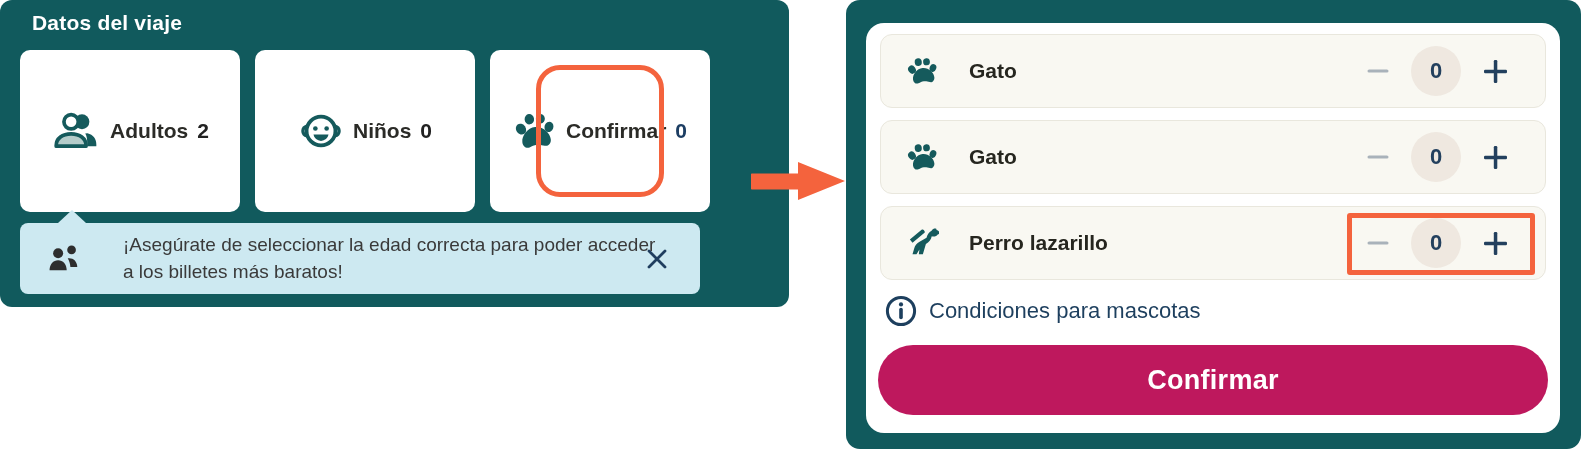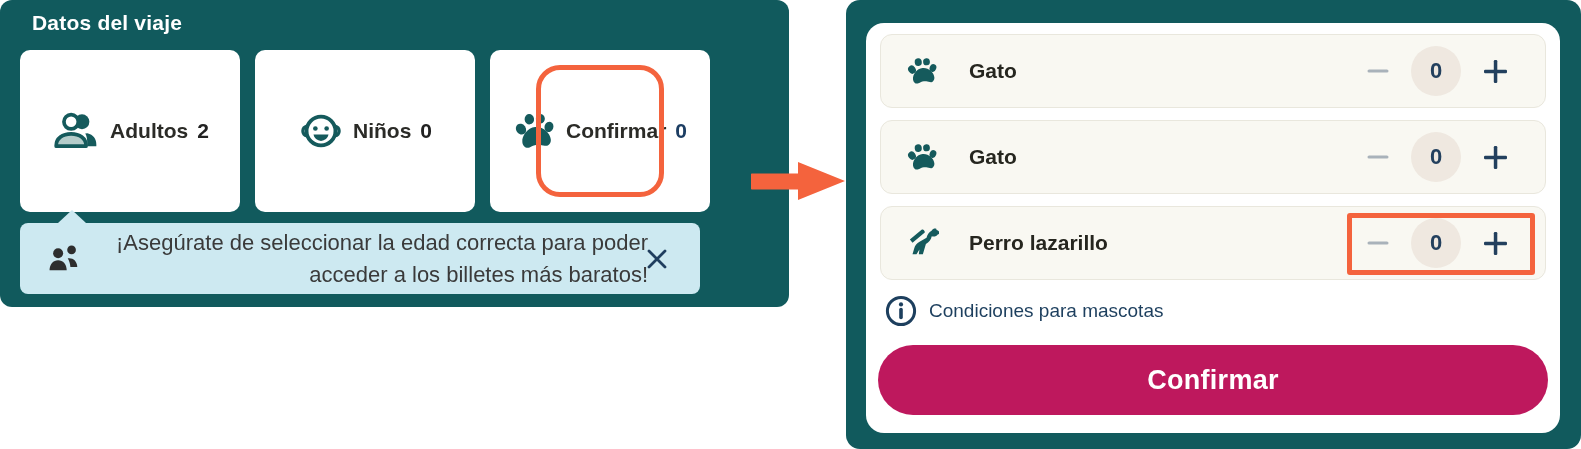--- a/index.html
+++ b/index.html
@@ -17,21 +17,21 @@
   .card-value{font-size:21px;font-weight:bold;color:#222222;}
   .card-value.navy{color:#1D3E63;}
   .card-highlight{position:absolute;left:46px;top:15px;width:128px;height:132px;
         border:5px solid #F4633D;border-radius:24px;box-sizing:border-box;pointer-events:none;}
 
   .banner{position:absolute;left:20px;top:223px;width:680px;height:71px;background:#CDE9F1;border-radius:8px;
         display:flex;align-items:center;}
   .banner-notch{position:absolute;left:38px;top:-13px;width:0;height:0;
         border-left:14px solid transparent;border-right:14px solid transparent;border-bottom:13px solid #CDE9F1;}
   .banner-icon{margin-left:27px;flex:0 0 auto;display:flex;}
-  .banner-text{margin-left:25px;width:540px;font-size:22px;line-height:1.42;color:#3a3a3a;text-align:right;}
+  .banner-text{margin-left:40px;width:540px;font-size:19px;line-height:1.42;color:#3a3a3a;}
   .banner-close{position:absolute;right:30px;top:50%;transform:translateY(-50%);width:26px;height:26px;
         display:flex;align-items:center;justify-content:center;cursor:pointer;background:none;border:none;padding:0;}
 
   
   .annot-arrow{position:absolute;left:751px;top:158px;display:flex;}
 
   
   .right-panel{position:absolute;left:846px;top:0;width:735px;height:449px;background:#115A5D;border-radius:14px;}
   .right-card{position:absolute;left:20px;top:23px;width:694px;height:410px;background:#ffffff;border-radius:18px;}
   .pet-row{position:absolute;left:14px;width:666px;height:74px;background:#F9F8F2;border:1px solid #E9E7DD;
@@ -40,21 +40,21 @@
   .pet-icon{margin-left:25px;flex:0 0 auto;display:flex;}
   .pet-label{margin-left:30px;font-size:21px;font-weight:bold;color:#26261f;}
   .stepper{margin-left:auto;margin-right:36px;display:flex;align-items:center;gap:21px;position:relative;}
   .step-btn{background:none;border:none;padding:0;display:flex;align-items:center;justify-content:center;cursor:pointer;}
   .count-badge{width:50px;height:50px;border-radius:50%;background:#EFE8E0;display:flex;align-items:center;
         justify-content:center;font-size:22px;font-weight:bold;color:#23405E;}
   .stepper-highlight{position:absolute;left:466px;top:6px;width:188px;height:62px;
         border:5px solid #F4633D;border-radius:3px;box-sizing:border-box;pointer-events:none;}
 
   .conditions{position:absolute;left:18px;top:271px;display:flex;align-items:center;gap:11px;cursor:pointer;
-        color:#1D3F5E;font-size:19px;background:none;border:none;padding:0;font-family:inherit;}
+        color:#1D3F5E;font-size:22px;background:none;border:none;padding:0;font-family:inherit;}
   .confirm-btn{position:absolute;left:12px;top:322px;width:670px;height:70px;border-radius:35px;background:#be185d;
         color:#ffffff;font-size:27px;font-weight:bold;display:flex;align-items:center;justify-content:center;
         border:none;cursor:pointer;font-family:inherit;letter-spacing:.3px;}
 </style>
 </head>
 <body>
 
 <div class="stage">
 
   <div class="left-panel">

